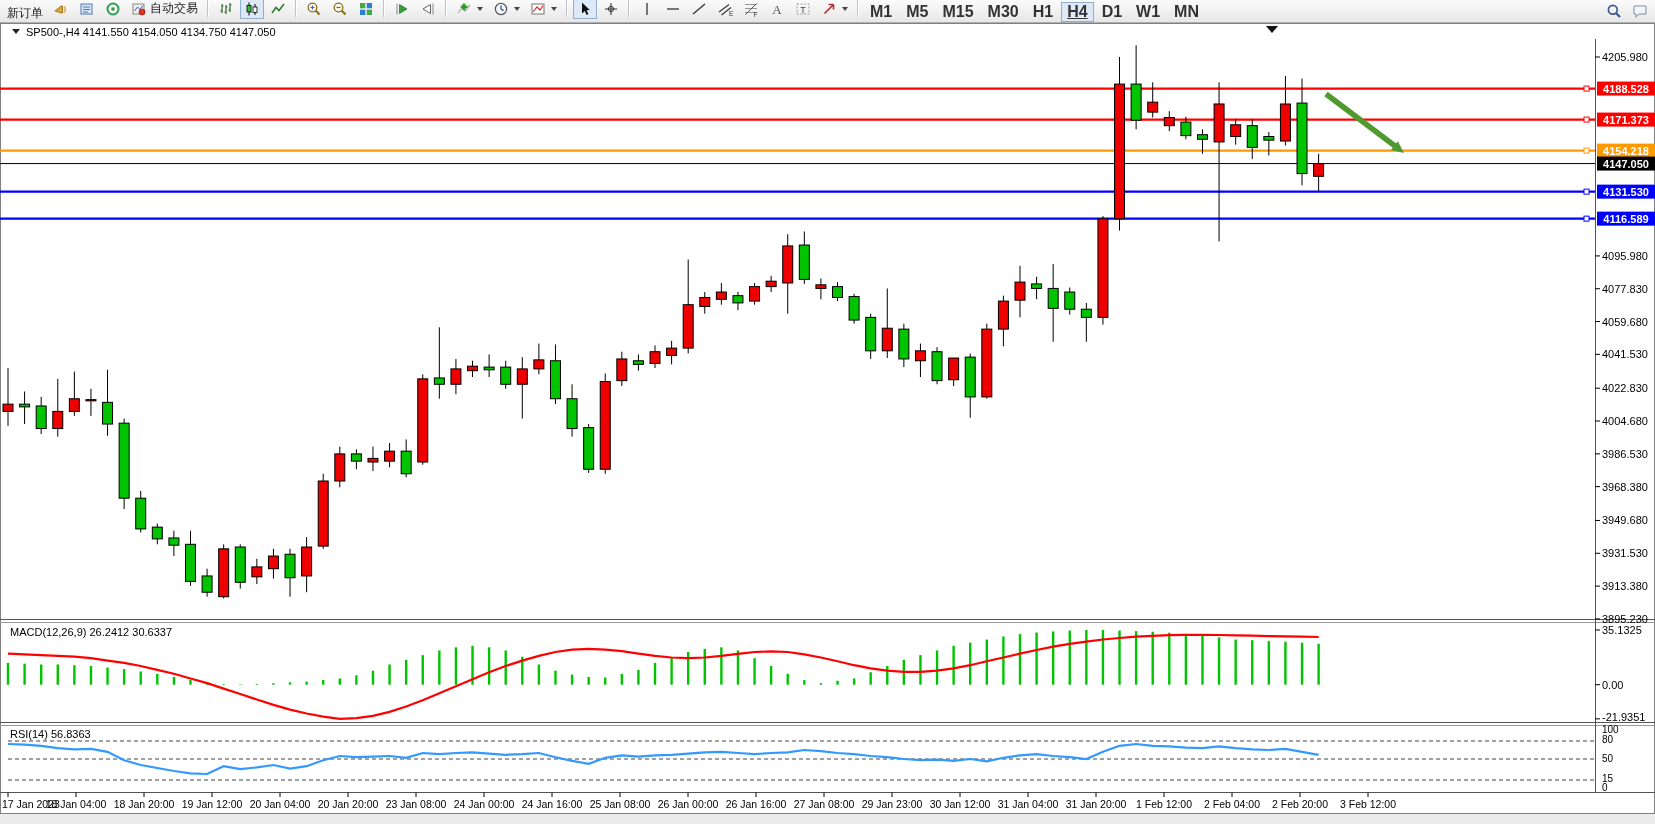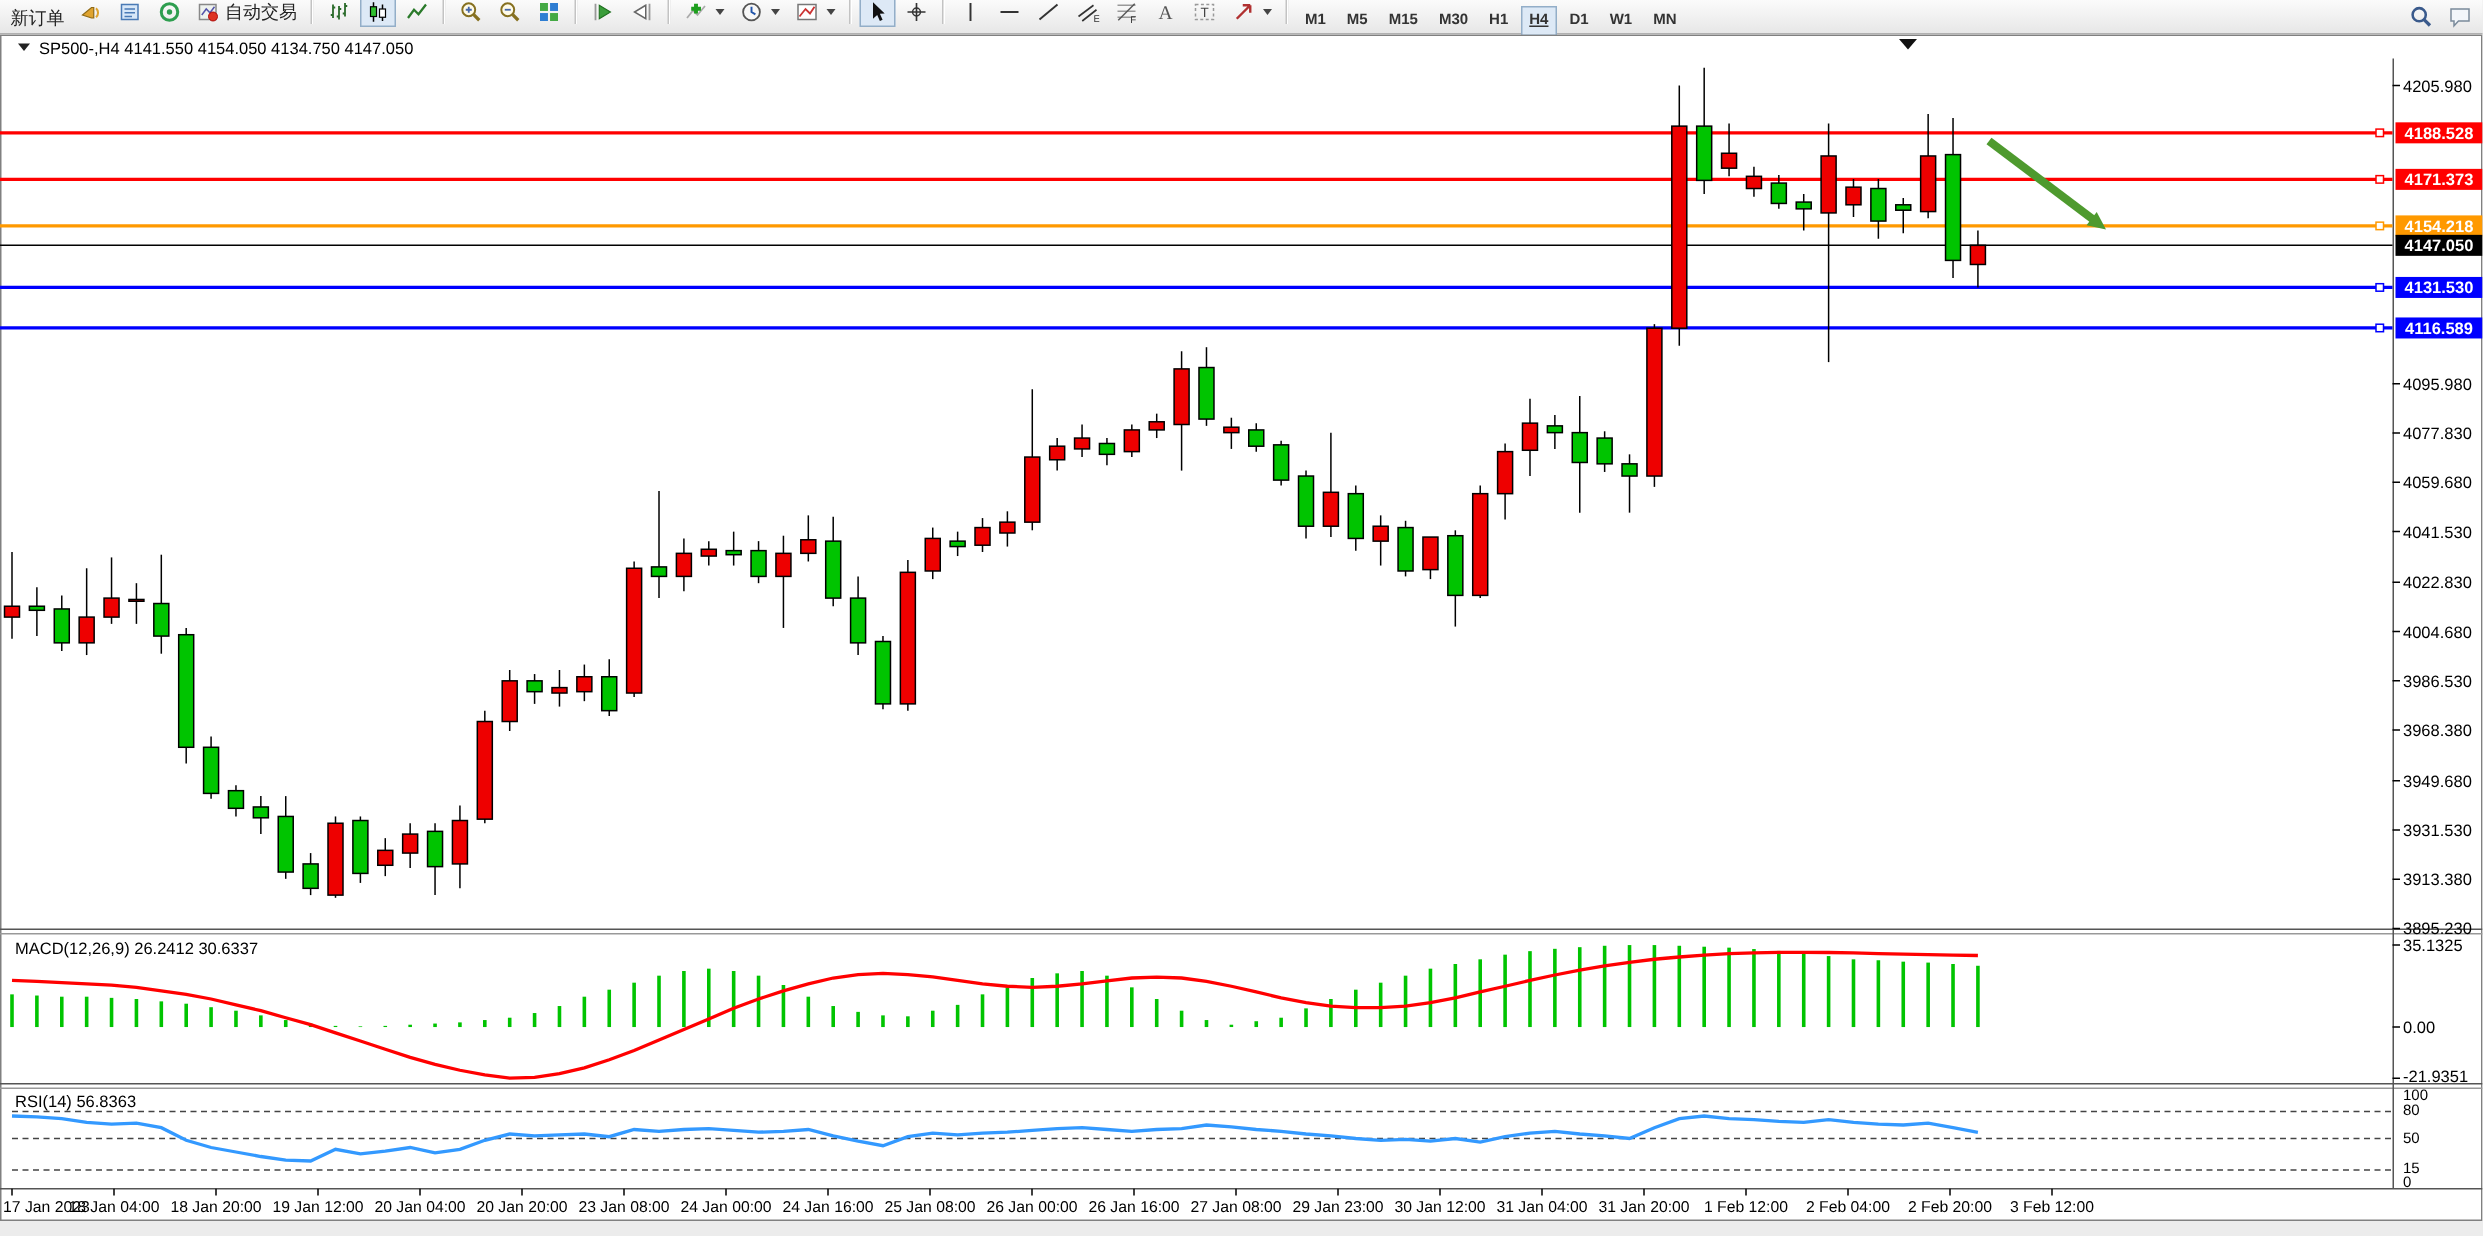--- a/index.html
+++ b/index.html
@@ -8,21 +8,21 @@
     background:linear-gradient(#fbfbfb,#e7e7e7);border-bottom:1px solid #b0b0b0;
     display:flex;align-items:center;padding:0 2px;box-sizing:border-box;white-space:nowrap;}
   .tb{display:inline-flex;align-items:center;gap:3px;height:20px;padding:0 3px;margin:16px 1px;
     border:1px solid transparent;background:transparent;font-size:12px;color:#222;cursor:default;
     font-family:"Liberation Sans","DejaVu Sans",sans-serif;}
   .tb.pressed{border:1px solid #93aec8;background:#dde9f6;text-decoration:underline;}
   .tb svg{display:block;}
   .sep{display:inline-block;width:1px;height:18px;background:#c3c3c3;margin:0 4px;border-right:1px solid #fff;}
   .dd{display:inline-block;width:0;height:0;border-left:3.5px solid transparent;border-right:3.5px solid transparent;
     border-top:4px solid #444;margin-left:2px;}
-  .tf{font-size:10px;font-weight:bold;color:#333;padding:0 5px;}
+  .tf{font-size:16px;font-weight:bold;color:#333;padding:0 5px;}
   .tbright{margin-left:auto;display:inline-flex;align-items:center;}
   .badge{position:relative;display:inline-block;}
   .badge .b{position:absolute;top:-4px;right:-6px;background:#e03020;color:#fff;border-radius:50%;
     width:12px;height:12px;font-size:9px;font-weight:bold;text-align:center;line-height:12px;}
   #chart{position:absolute;top:23px;left:0;}
 </style>
 </head>
 <body>
 
 <div class="toolbar">

